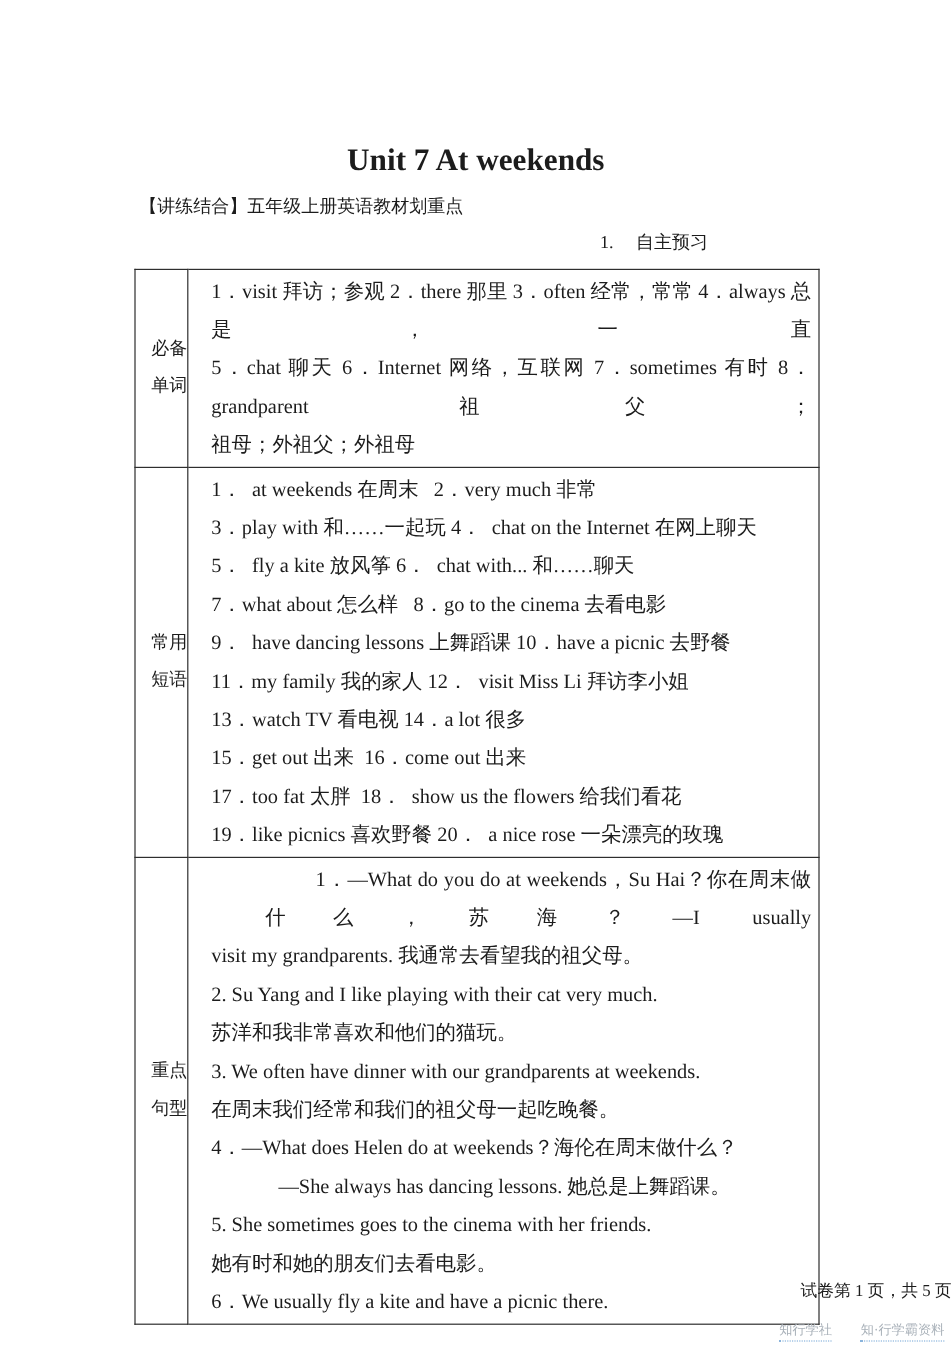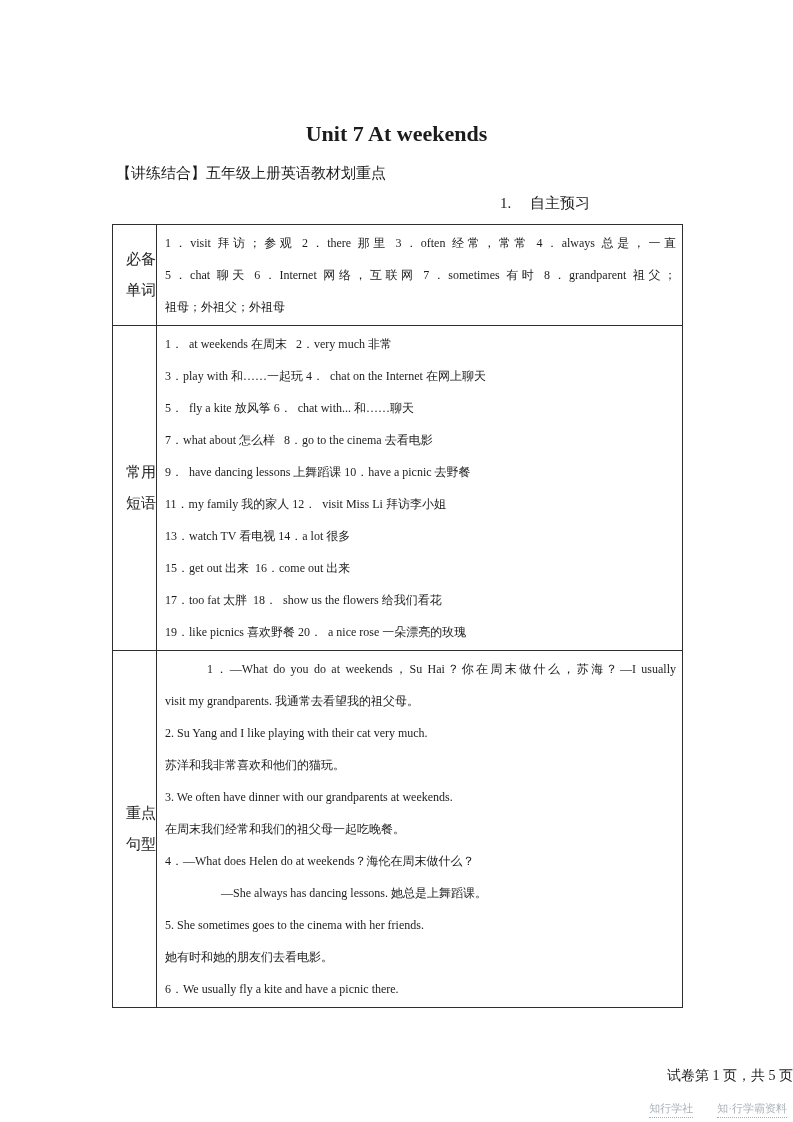--- a/index.html
+++ b/index.html
@@ -13,21 +13,21 @@
     position: relative;
     width: 793px; height: 1122px;
     background: #ffffff;
     box-sizing: border-box;
     padding-top: 120px;
     overflow: hidden;
   }
   .doc-title {
     margin: 0;
     text-align: center;
-    font-size: 22px;
+    font-size: 26px;
     font-weight: bold;
     line-height: 28px;
   }
   .doc-subtitle {
     margin: 15px 0 0 116px;
     font-size: 15px;
     line-height: 21px;
   }
   .section-heading {
     margin-top: 9px;
@@ -50,33 +50,33 @@
   td.rowhead {
     width: 44px;
     text-align: right;
     font-size: 15px;
     padding: 0;
   }
   td.rowhead div {
     line-height: 31px;
   }
   td.content {
-    padding: 2px 6px 2px 8px;
-    font-size: 12px;
+    padding: 2px 6px 2px 19px;
+    font-size: 17px;
   }
   .line {
     line-height: 32px;
     white-space: pre-wrap;
   }
   .line.justify {
     white-space: normal;
     text-align: justify;
     text-align-last: justify;
   }
-  .line.indent1 { text-indent: 42px; }
+  .line.indent1 { text-indent: 42px; margin-left: 45px; }
   .line.indent2 { text-indent: 56px; }
   .footer {
     position: absolute;
     left: 0; right: 0;
     top: 1067px;
     text-align: right;
     font-size: 14px;
     white-space: pre-wrap;
   }
   .watermark {

